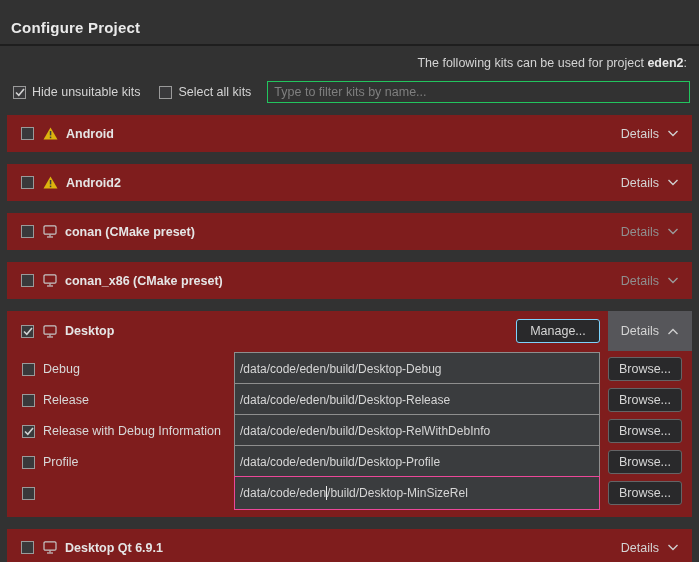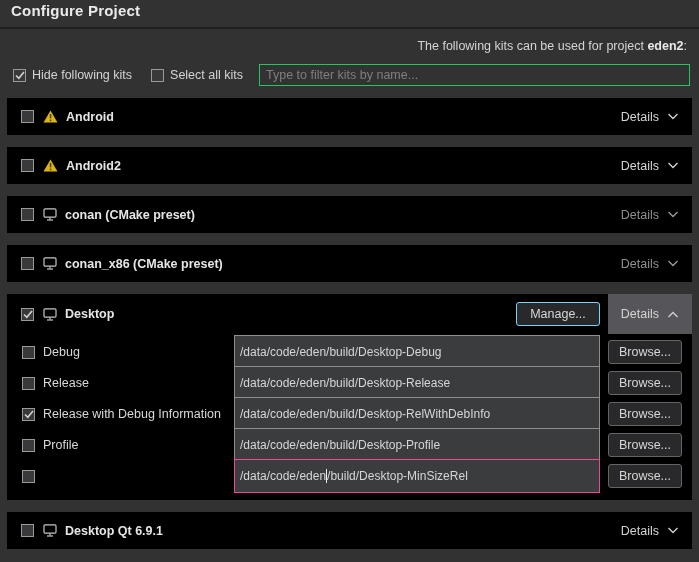--- a/index.html
+++ b/index.html
@@ -3,21 +3,21 @@
 <meta charset="utf-8">
 <style>
   * { box-sizing: border-box; margin: 0; padding: 0; }
   html, body { width: 699px; height: 562px; }
   body {
     background: #323232;
     font-family: "Liberation Sans", sans-serif;
     color: #d4d4d4;
     overflow: hidden;
   }
-  .header-bar { padding: 2px 12px 8px 11px; }
+  .header-bar { padding: 19px 12px 8px 11px; }
   .title { font-size: 15px; font-weight: bold; color: #eaeaea; letter-spacing: 0.2px; }
   .title-sep { height: 2px; background: #1e1e1e; }
   .subtitle { margin: 10px 12px 0 11px; font-size: 12.5px; color: #d4d4d4; text-align: right; }
   .subtitle b { color: #e8e8e8; }
 
   .filter-row { margin: 11px 9px 0 13px; display: flex; align-items: center; }
   .cb-group { display: flex; align-items: center; gap: 6px; cursor: default; }
   .cb-group + .cb-group { margin-left: 19px; }
   .cb-label { font-size: 12.5px; }
 
@@ -31,21 +31,21 @@
 
   .filter-input {
     margin-left: 16px; flex: 1; height: 22px;
     background: #323232; border: 1px solid #22c55e;
     color: #d4d4d4; font-size: 12.5px; padding: 0 6px;
     font-family: "Liberation Sans", sans-serif; outline: none;
   }
   .filter-input::placeholder { color: #7f7f7f; }
 
   .kits { margin-top: 12px; }
-  .kit { margin: 12px 7px 12px 7px; background: #000000; }
+  .kit { margin: 12px 7px 12px 7px; background: #7f1d1d; }
   .kit-header { display: flex; align-items: center; height: 37px; padding-left: 14px; }
   .kit.expanded .kit-header { height: 40px; }
   .kit-icon { margin-left: 9px; display: inline-flex; }
   .kit-name { font-weight: bold; font-size: 12.5px; color: #e5e5e5; margin-left: 8px; }
 
   .manage-btn {
     margin-left: auto; margin-right: 8px;
     background: #29292b; border: 1px solid #7dd3fc; border-radius: 3px;
     color: #d6d6d6; font-size: 12.5px; padding: 4px 13px;
     font-family: "Liberation Sans", sans-serif; cursor: default;
@@ -94,21 +94,21 @@
   <span>The following kits can be used for project </span><b>eden2</b><span>:</span>
 </div>
 
 <div class="filter-row">
   <span class="cb-group">
     <span class="checkbox checked">
         <svg width="10" height="9" viewBox="0 0 10 9">
           <polyline points="1,4.5 3.8,7.3 9,1" fill="none" stroke="#d2d2d2" stroke-width="1.6"></polyline>
         </svg>
       </span>
-    <span class="cb-label">Hide following kits</span>
+    <span class="cb-label">Hide unsuitable kits</span>
   </span>
   <span class="cb-group">
     <span class="checkbox"></span>
     <span class="cb-label">Select all kits</span>
   </span>
   <input class="filter-input" placeholder="Type to filter kits by name..." style="">
 </div>
 
 <div class="kits">
 

